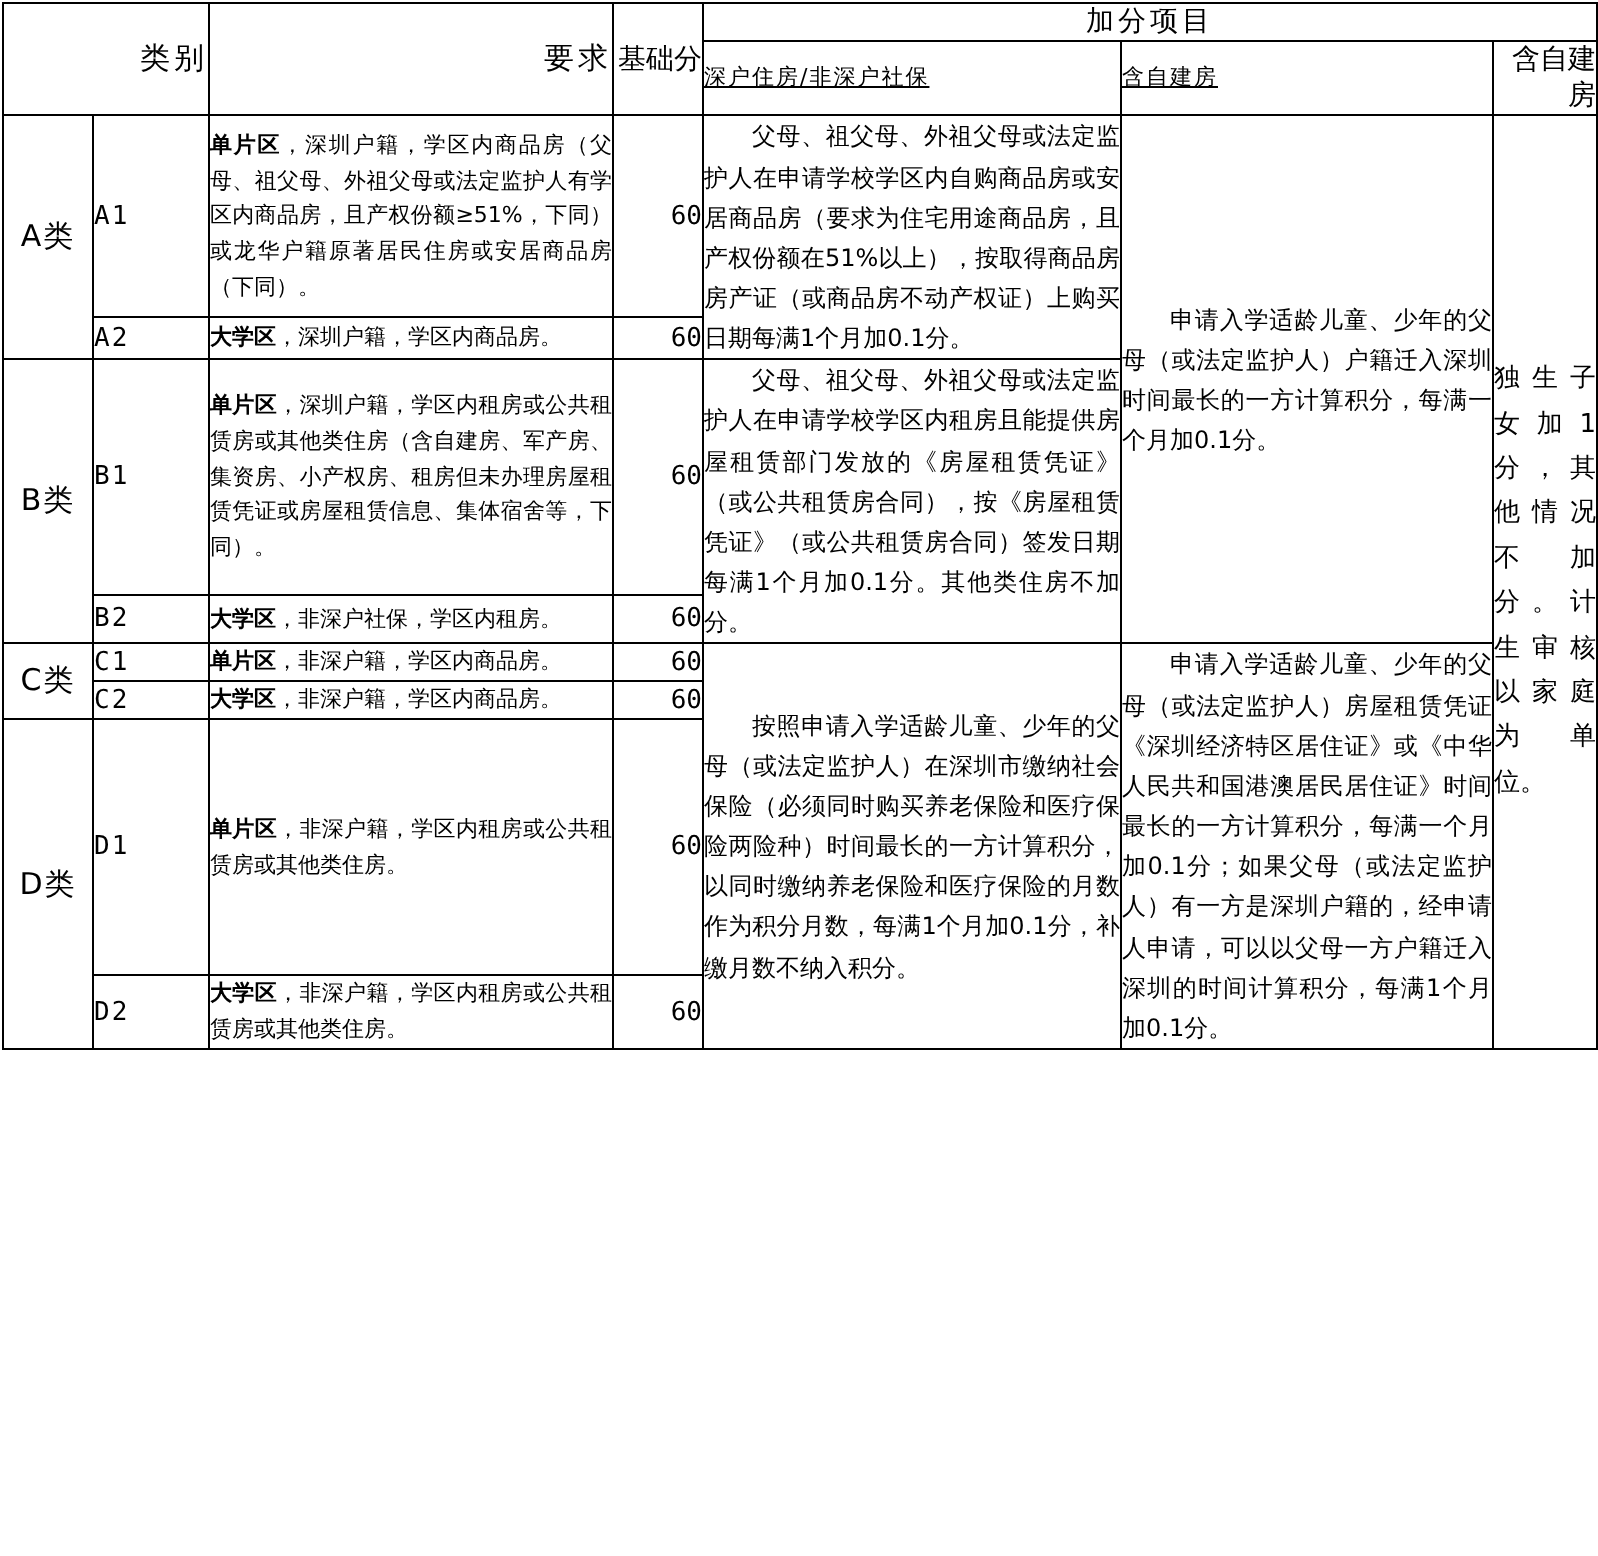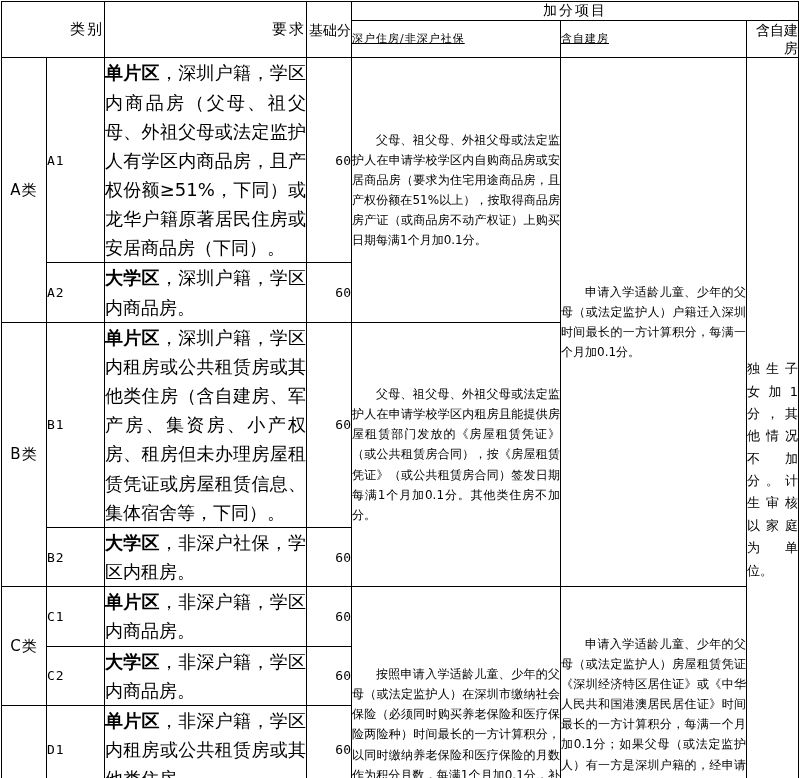--- a/index.html
+++ b/index.html
@@ -84,21 +84,21 @@
     font-size: 15px;
     letter-spacing: 1px;
   }
   .sub-cell {
     text-align: left;
     font-size: 13px;
     font-family: "DejaVu Sans Mono", "Liberation Mono", monospace;
     letter-spacing: 1px;
   }
   .req-cell {
-    font-size: 18px;
+    font-size: 11px;
     line-height: 1.62;
     padding: 5px 7px 5px 7px;
     text-align: justify;
     text-justify: inter-ideograph;
     vertical-align: middle;
   }
   .req-cell .lead {
     font-weight: bold;
   }
   .base-cell {

